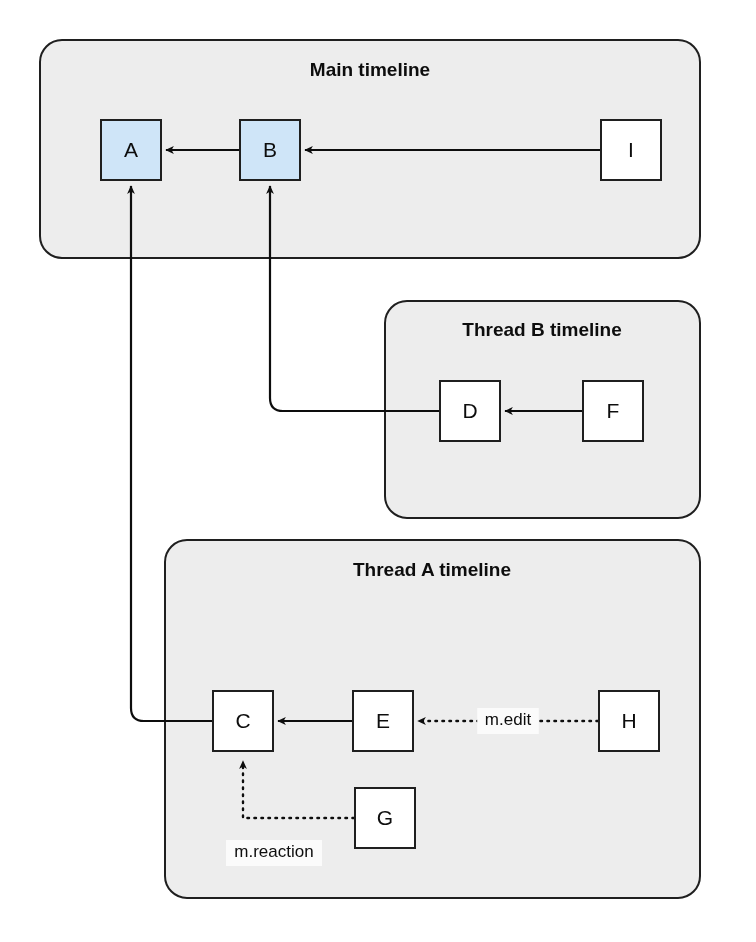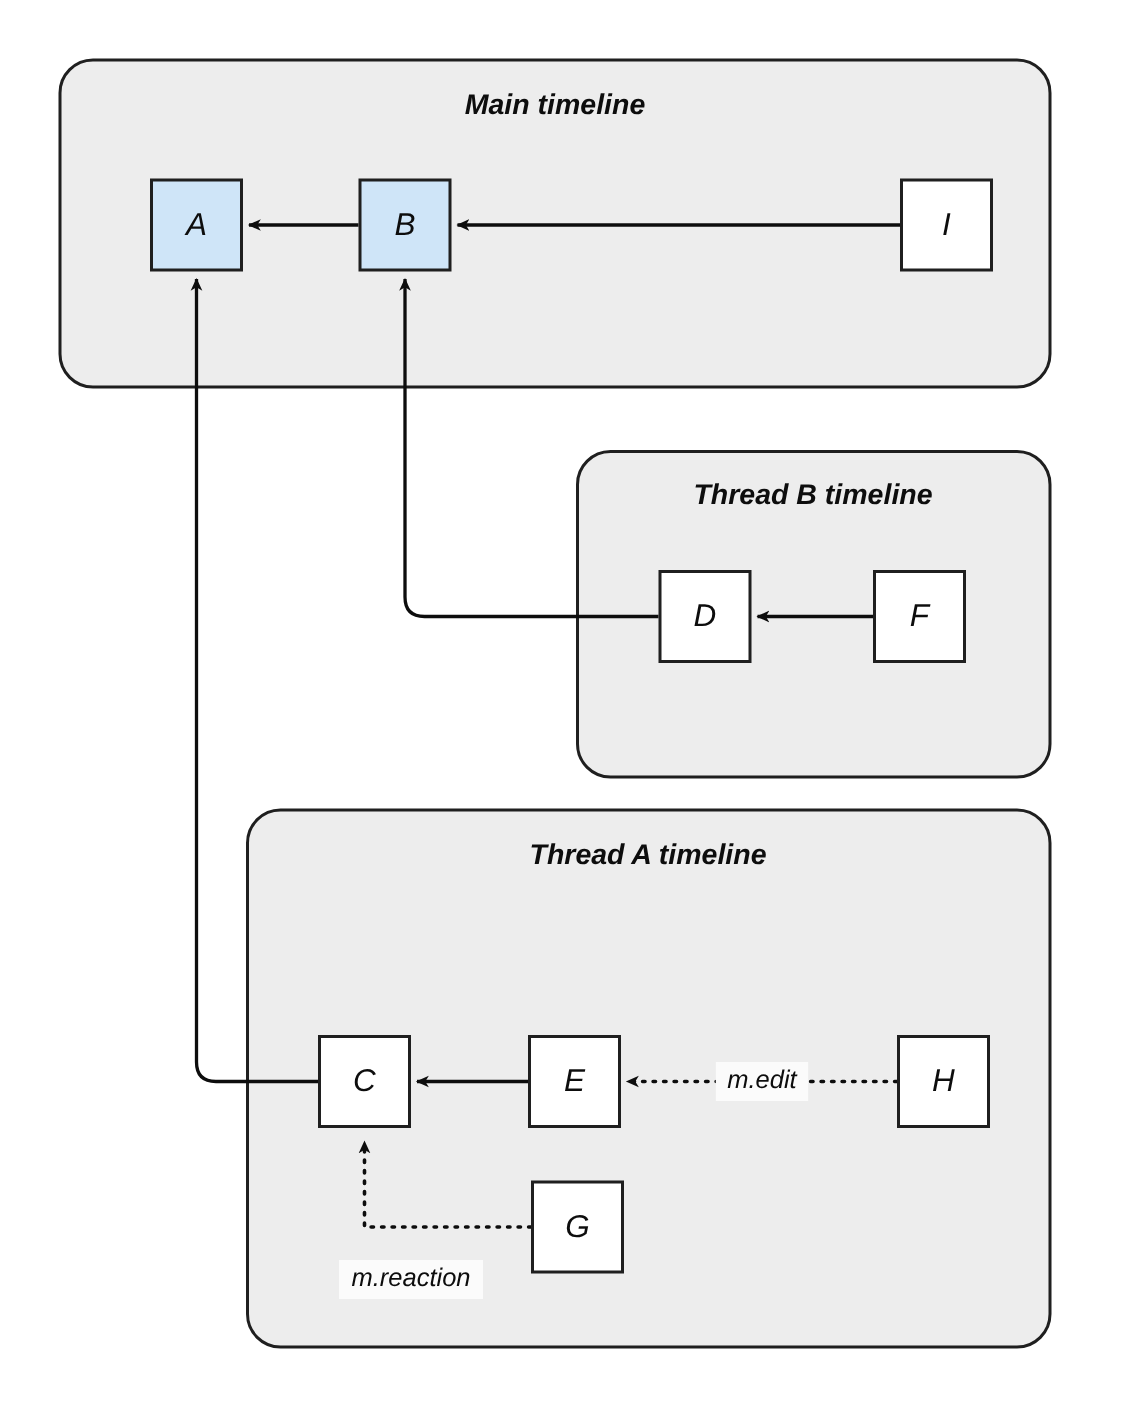--- a/index.html
+++ b/index.html
@@ -12,21 +12,20 @@
     height: 942px;
     font-family: "Liberation Sans", sans-serif;
     position: relative;
     overflow: hidden;
   }
   #diagram-root {
     position: absolute;
     left: 0; top: 0;
     width: 756px;
     height: 942px;
-    font-style: italic;
   }
   svg#diagram-svg {
     position: absolute;
     left: 0; top: 0;
     width: 756px;
     height: 942px;
     display: block;
   }
   .group-box {
     fill: #ededed;

